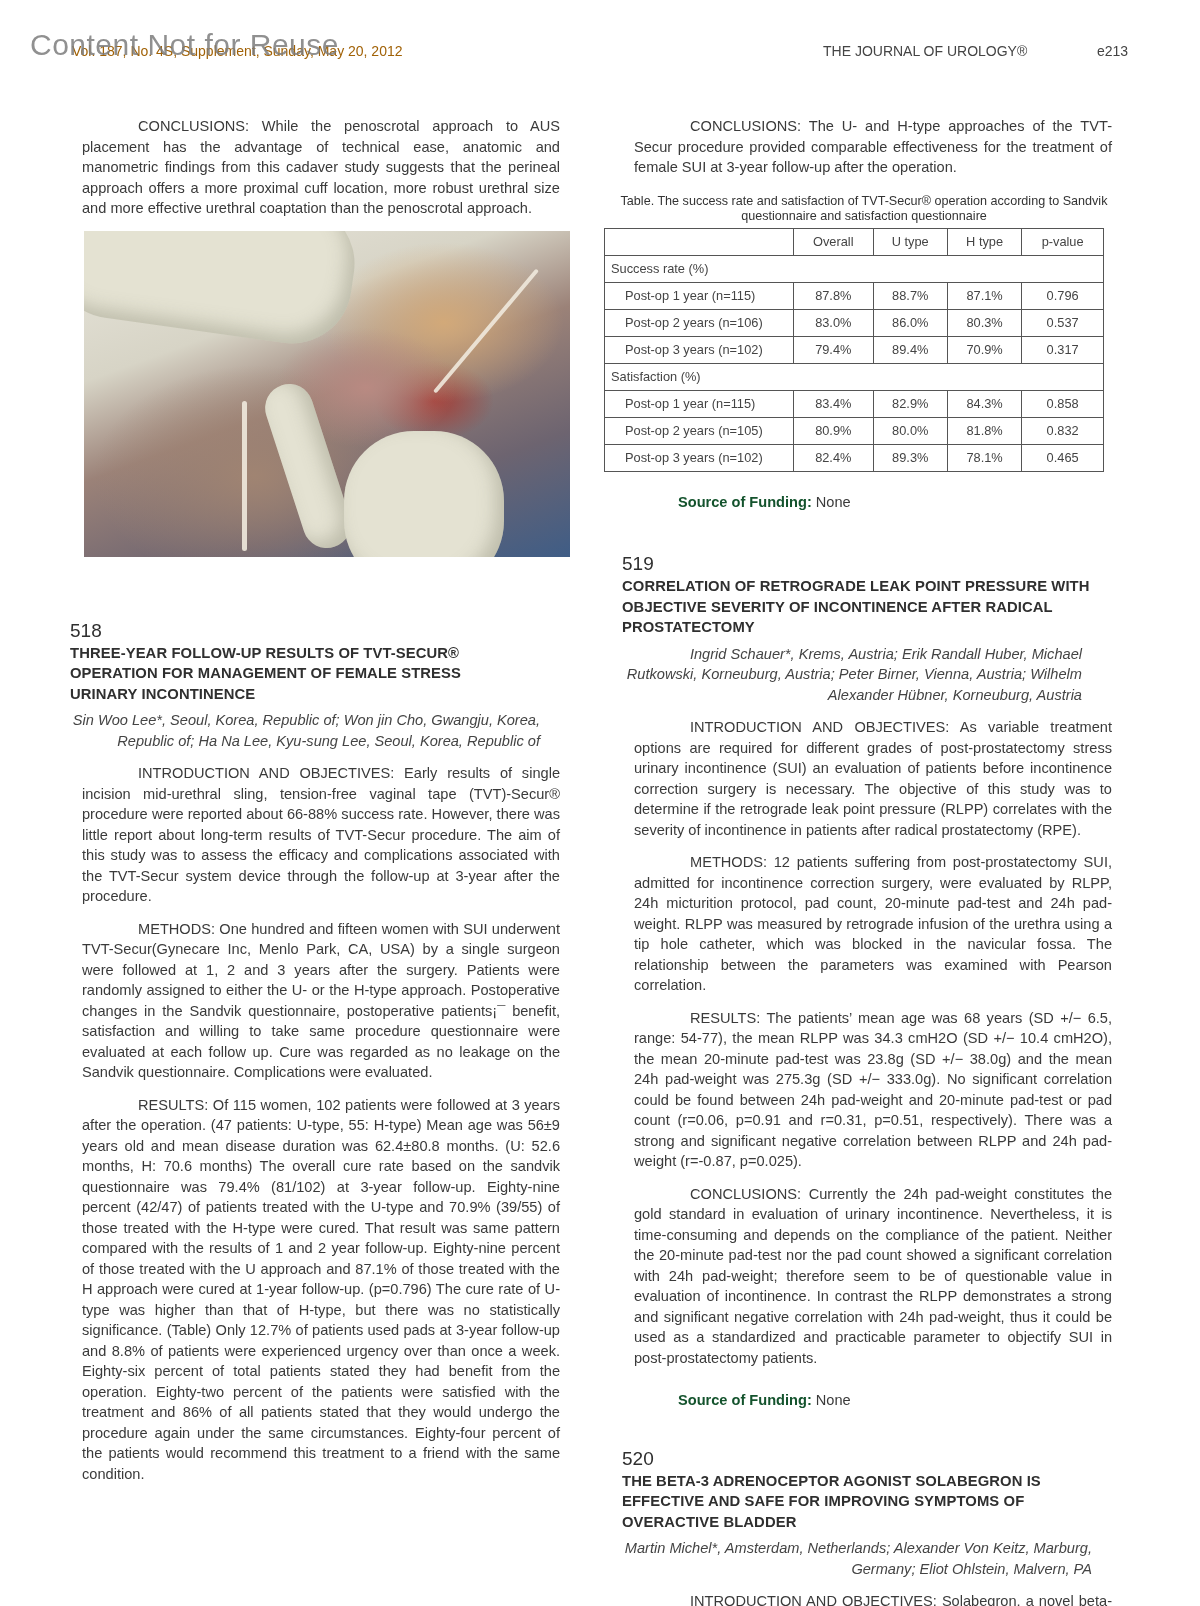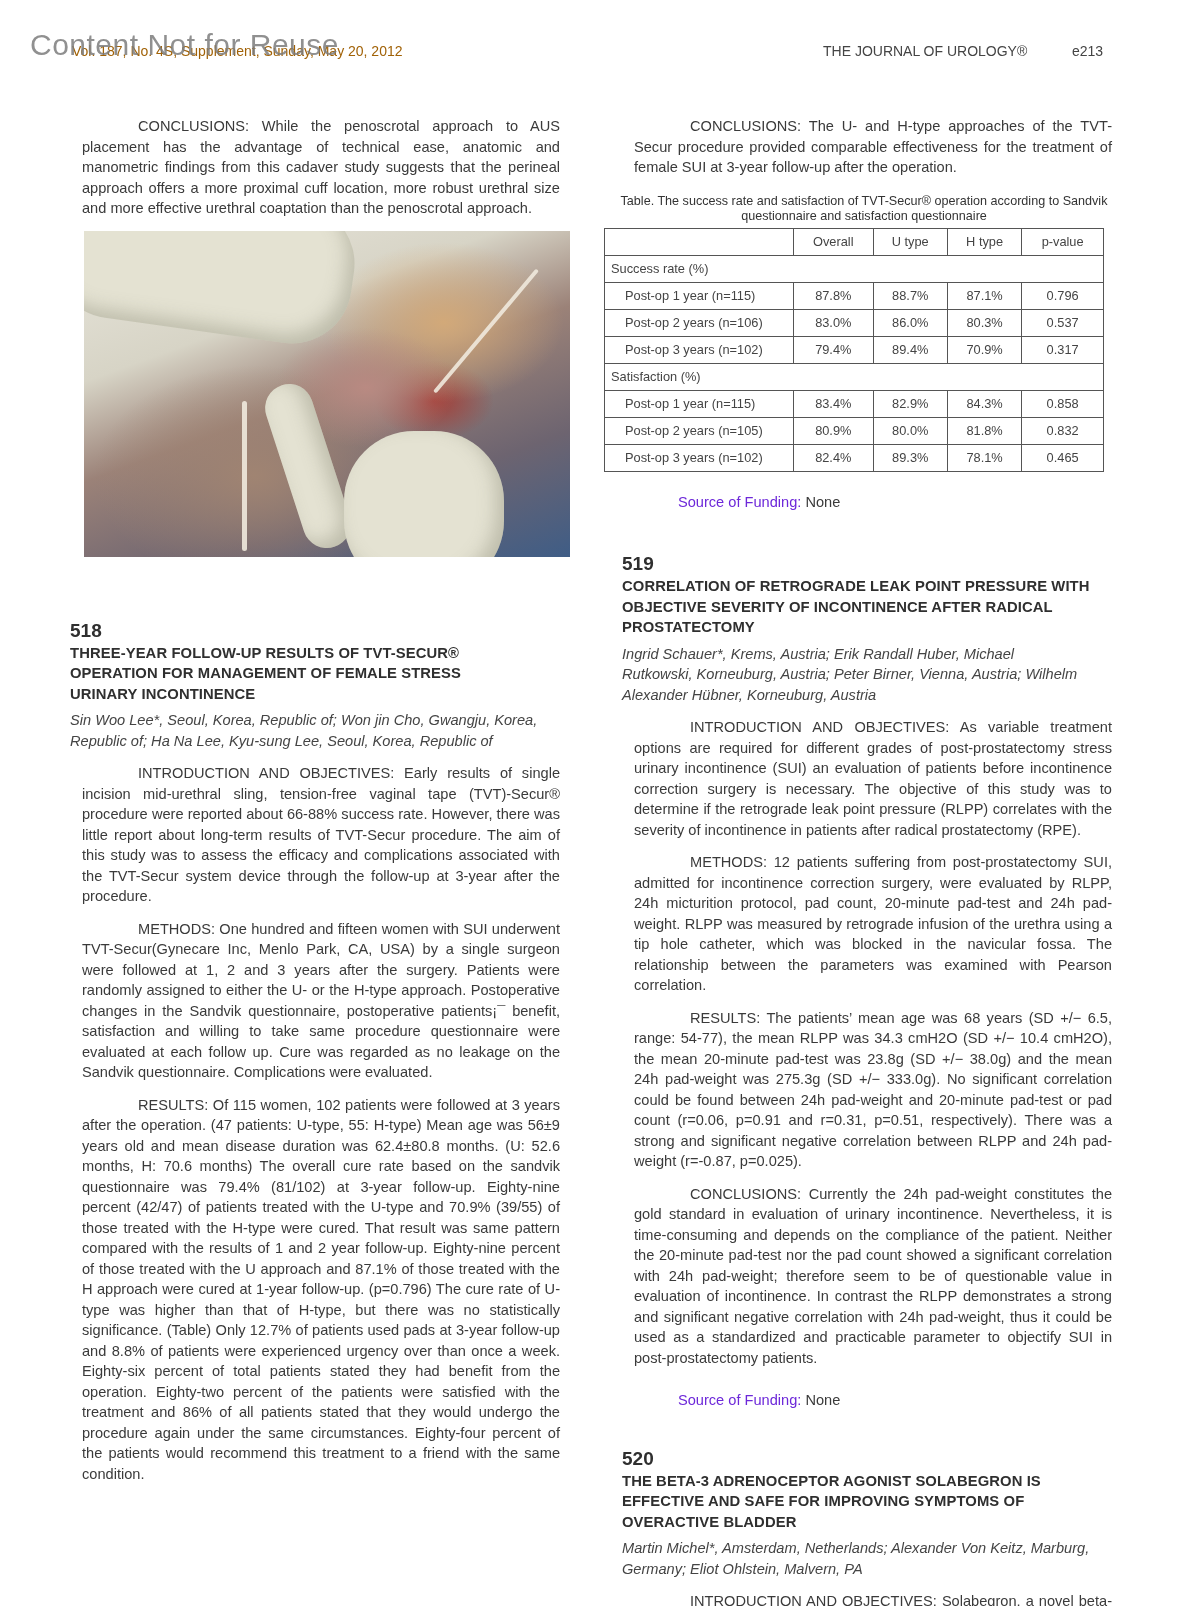--- a/index.html
+++ b/index.html
@@ -7,35 +7,35 @@
     width: 1200px; height: 1606px; position: relative; overflow: hidden;
     font-family: "Liberation Sans", sans-serif; color: #3a3a3a;
   }
   .watermark {
     position: absolute; left: 30px; top: 28px; font-size: 30px; color: #7d7d7d;
     opacity: 0.85; letter-spacing: 0.5px; z-index: 5; pointer-events: none;
     font-family: "Liberation Sans", sans-serif;
   }
   .hdr-left { position: absolute; left: 72px; top: 43px; font-size: 14px; color: #a16207; }
   .hdr-right { position: absolute; left: 823px; top: 43px; font-size: 14px; color: #444; }
-  .hdr-page { position: absolute; left: 1072px; top: 43px; font-size: 14px; color: #444; }
+  .hdr-page { position: absolute; left: 1097px; top: 43px; font-size: 14px; color: #444; }
 
   .col { position: absolute; width: 502px; }
   .col-left { left: 70px; top: 104px; }
   .col-right { left: 622px; top: 104px; }
 
   p.body {
     margin: 12px; font-size: 14.6px; line-height: 20.5px; text-align: justify;
     text-indent: 56px; hyphens: auto;
   }
   .funding { margin: 0; font-size: 14.6px; line-height: 20.5px; padding-left: 56px; }
-  .funding b { font-weight: normal; color: #6d28d9; }
-  .abs-num { font-size: 19px; font-weight: bold; color: #2f2f2f; margin: 0; line-height: 24px; }
+  .funding b { font-weight: bold; color: #14532d; }
+  .abs-num { font-size: 19px; font-weight: normal; color: #2f2f2f; margin: 0; line-height: 24px; }
   .abs-title { font-size: 14.8px; font-weight: bold; color: #2f2f2f; margin: 0; line-height: 20.5px; letter-spacing: 0.1px; }
-  .authors { font-size: 14.6px; font-style: italic; margin: 6px 0 4px 0; line-height: 20.5px; color: #444; }
+  .authors { font-size: 14.6px; font-style: italic; margin: 6px 0 4px 0; line-height: 20.5px; color: #444; text-align: right; }
 
   .figure {
     width: 486px; height: 326px; margin: 12px 0 0 14px; position: relative; overflow: hidden;
     background:
       radial-gradient(ellipse 90px 60px at 58% 48%, #b98a82 0%, rgba(185,138,130,0) 100%),
       radial-gradient(ellipse 120px 80px at 74% 28%, #d2a979 0%, rgba(210,169,121,0) 100%),
       radial-gradient(ellipse 160px 110px at 35% 75%, #a08472 0%, rgba(160,132,114,0) 100%),
       radial-gradient(ellipse 60px 40px at 72% 52%, #a33c36 0%, rgba(163,60,54,0) 100%),
       linear-gradient(160deg, #e8e6dc 0%, #d7d4c6 30%, #9b8278 50%, #6d6470 75%, #3f5d86 100%);
   }

